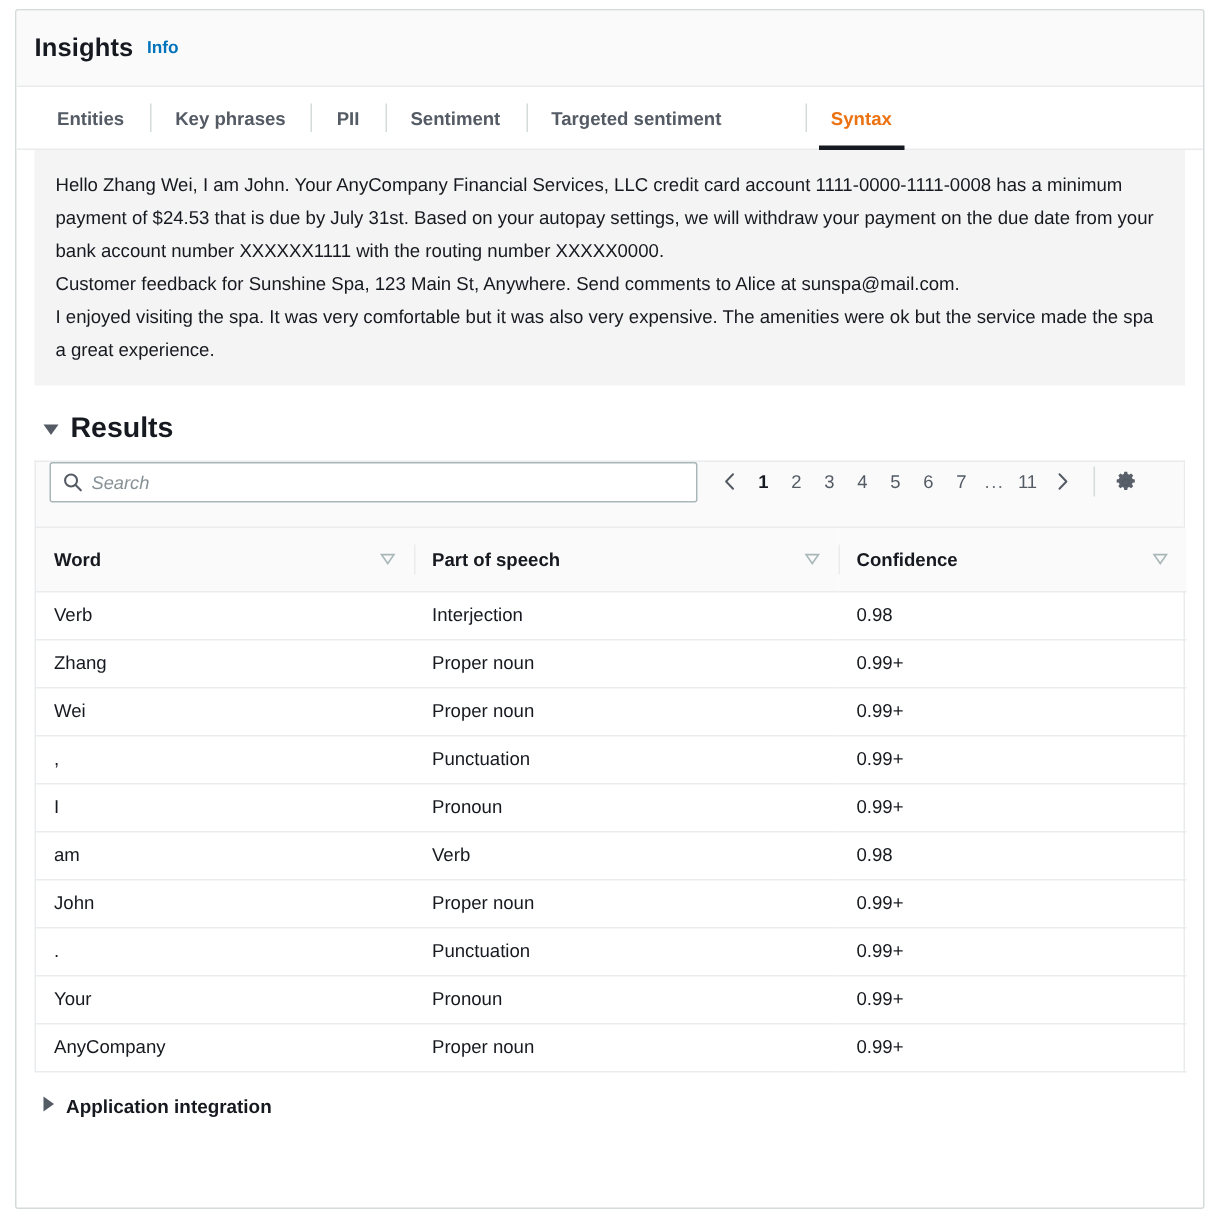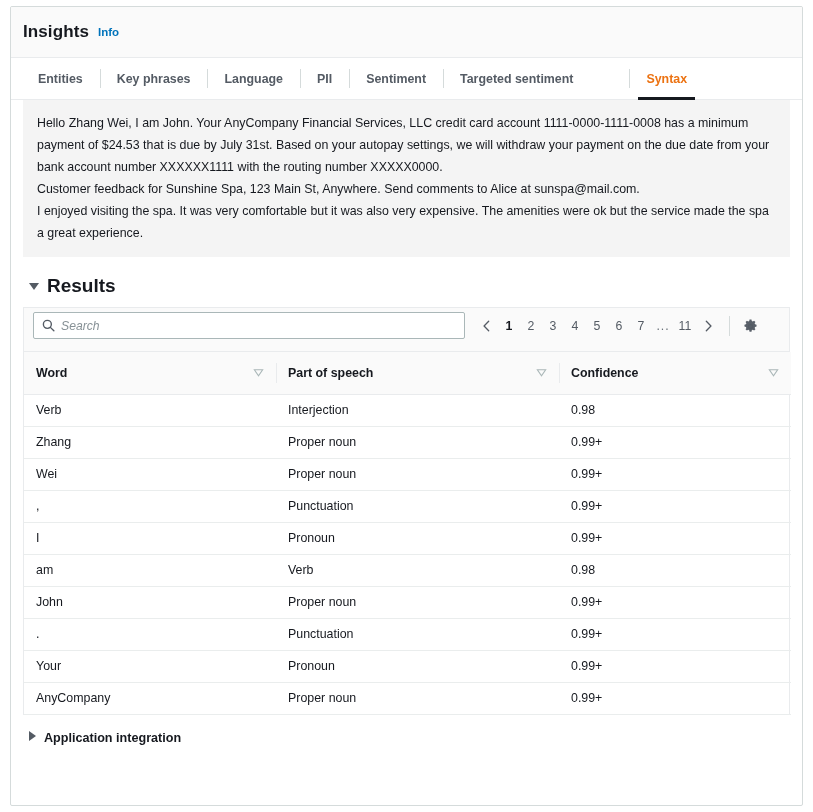--- a/index.html
+++ b/index.html
@@ -140,22 +140,22 @@
   
   .table-wrap {
     margin: 10px 12px 0 12px;
     border: 1px solid #e9ebed;
     border-bottom: none;
   }
   .table-toolbar {
     height: 44px;
     background: #fafafa;
     display: flex;
-    align-items: flex-end;
-    padding: 0 0 12px 9px;
+    align-items: flex-start;
+    padding: 0 0 0 9px;
     border-bottom: 1px solid #e9ebed;
   }
   .search-field {
     position: relative;
     width: 432px;
     height: 27px;
     background: #ffffff;
     border: 1px solid #aab7b8;
     border-radius: 2px;
     display: flex;
@@ -272,21 +272,20 @@
 <div id="panel">
 
   <div class="panel-header">
     <span class="panel-title">Insights</span>
     <span class="info-link">Info</span>
   </div>
 
   <div class="tabs-bar" id="tabs-bar">
       <div class="tab">Entities</div>
       <div class="tab">Key phrases</div>
-      <div class="tab">Language</div>
       <div class="tab">PII</div>
       <div class="tab">Sentiment</div>
       <div class="tab">Targeted sentiment</div>
       <div class="tab active">Syntax</div>
     </div>
 
   <div class="analyzed-box" id="analyzed-box">
       <p>Hello Zhang Wei, I am John. Your AnyCompany Financial Services, LLC credit card account 1111-0000-1111-0008 has a minimum payment of $24.53 that is due by July 31st. Based on your autopay settings, we will withdraw your payment on the due date from your bank account number XXXXXX1111 with the routing number XXXXX0000.</p>
       <p>Customer feedback for Sunshine Spa, 123 Main St, Anywhere. Send comments to Alice at sunspa@mail.com.</p>
       <p>I enjoyed visiting the spa. It was very comfortable but it was also very expensive. The amenities were ok but the service made the spa a great experience.</p>

